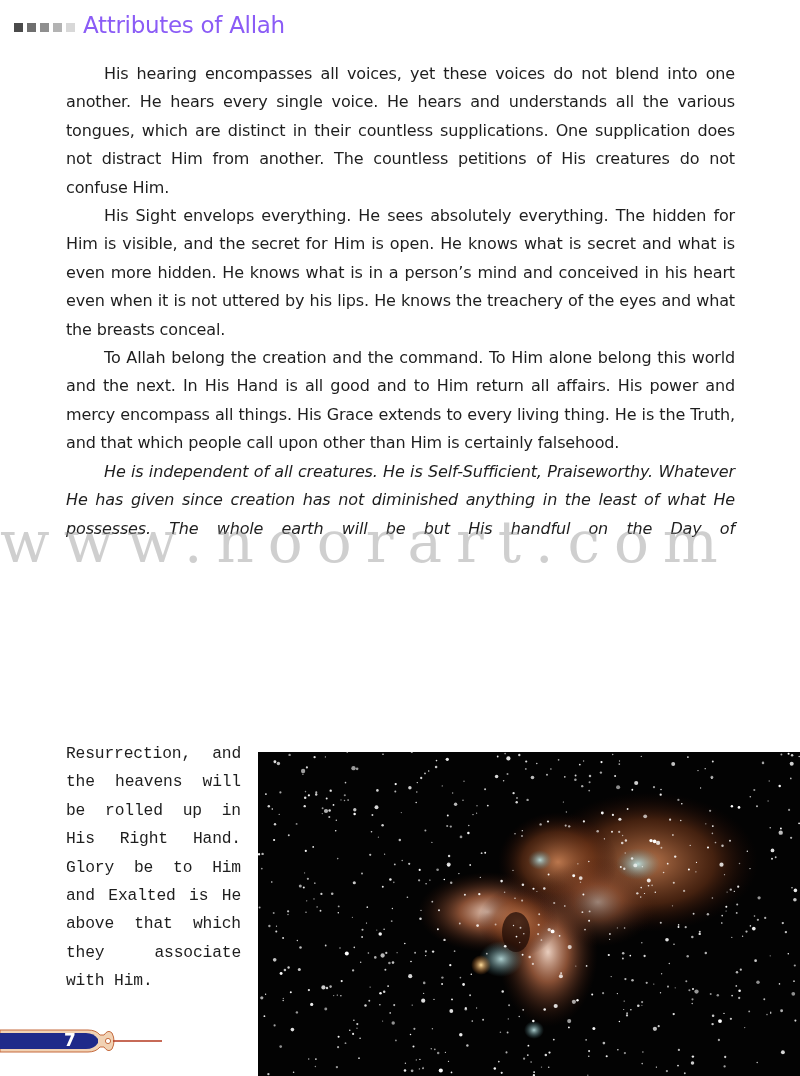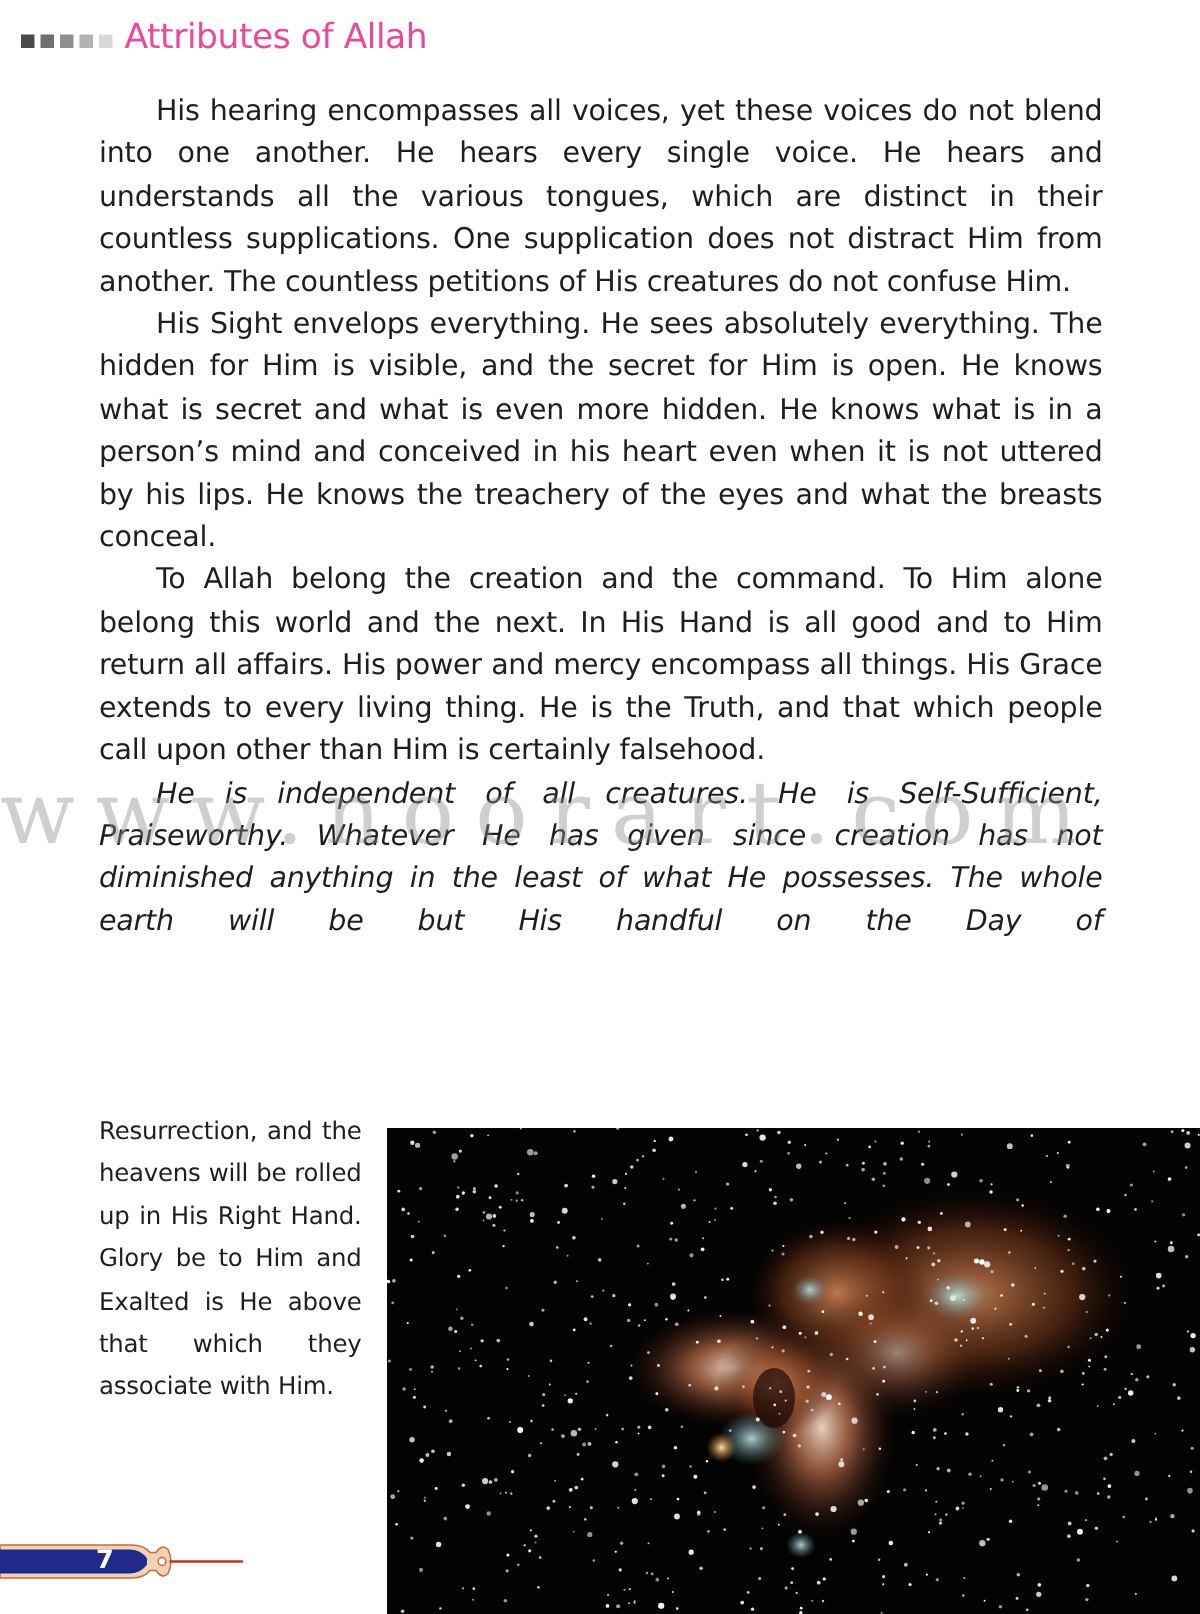--- a/index.html
+++ b/index.html
@@ -10,34 +10,34 @@
       color:#1e1e1e;
     }
     .header {
       position:absolute; left:14px; top:10px; height:30px;
       display:flex; align-items:center;
     }
     .squares { display:flex; gap:4px; margin-right:8px; margin-top:4px; }
     .sq { width:9px; height:9px; display:block; }
     .title {
       font-family:"DejaVu Sans", sans-serif;
-      font-size:23px; color:#ec4899; letter-spacing:-0.3px;
+      font-size:23px; color:#8b5cf6; letter-spacing:-0.3px;
     }
     .body-text {
       position:absolute; left:66px; top:60px; width:669px;
-      font-size:19px; line-height:28.4px; text-align:justify;
+      font-size:16px; line-height:28.4px; text-align:justify;
       letter-spacing:-0.15px; word-spacing:0px;
     }
     .body-text p { margin:0; text-indent:38px; }
     .wrap-text {
       position:absolute; left:66px; top:740px; width:175px;
       font-size:16.3px; line-height:28.4px; text-align:justify;
       letter-spacing:-0.15px;
     }
-    .wrap-text p { margin:0; }
+    .wrap-text p { margin:0;font-family:Liberation Mono, monospace; }
     .watermark {
       position:absolute; left:0; top:512px; width:632px; height:60px;
       font-family:"DejaVu Serif", serif; font-size:58px;
       color:rgba(140,140,140,0.42); letter-spacing:14px;
       white-space:nowrap; pointer-events:none; line-height:60px;
     }
     .photo {
       position:absolute; left:258px; top:752px; width:542px; height:324px;
       background:#020202; overflow:hidden;
     }

